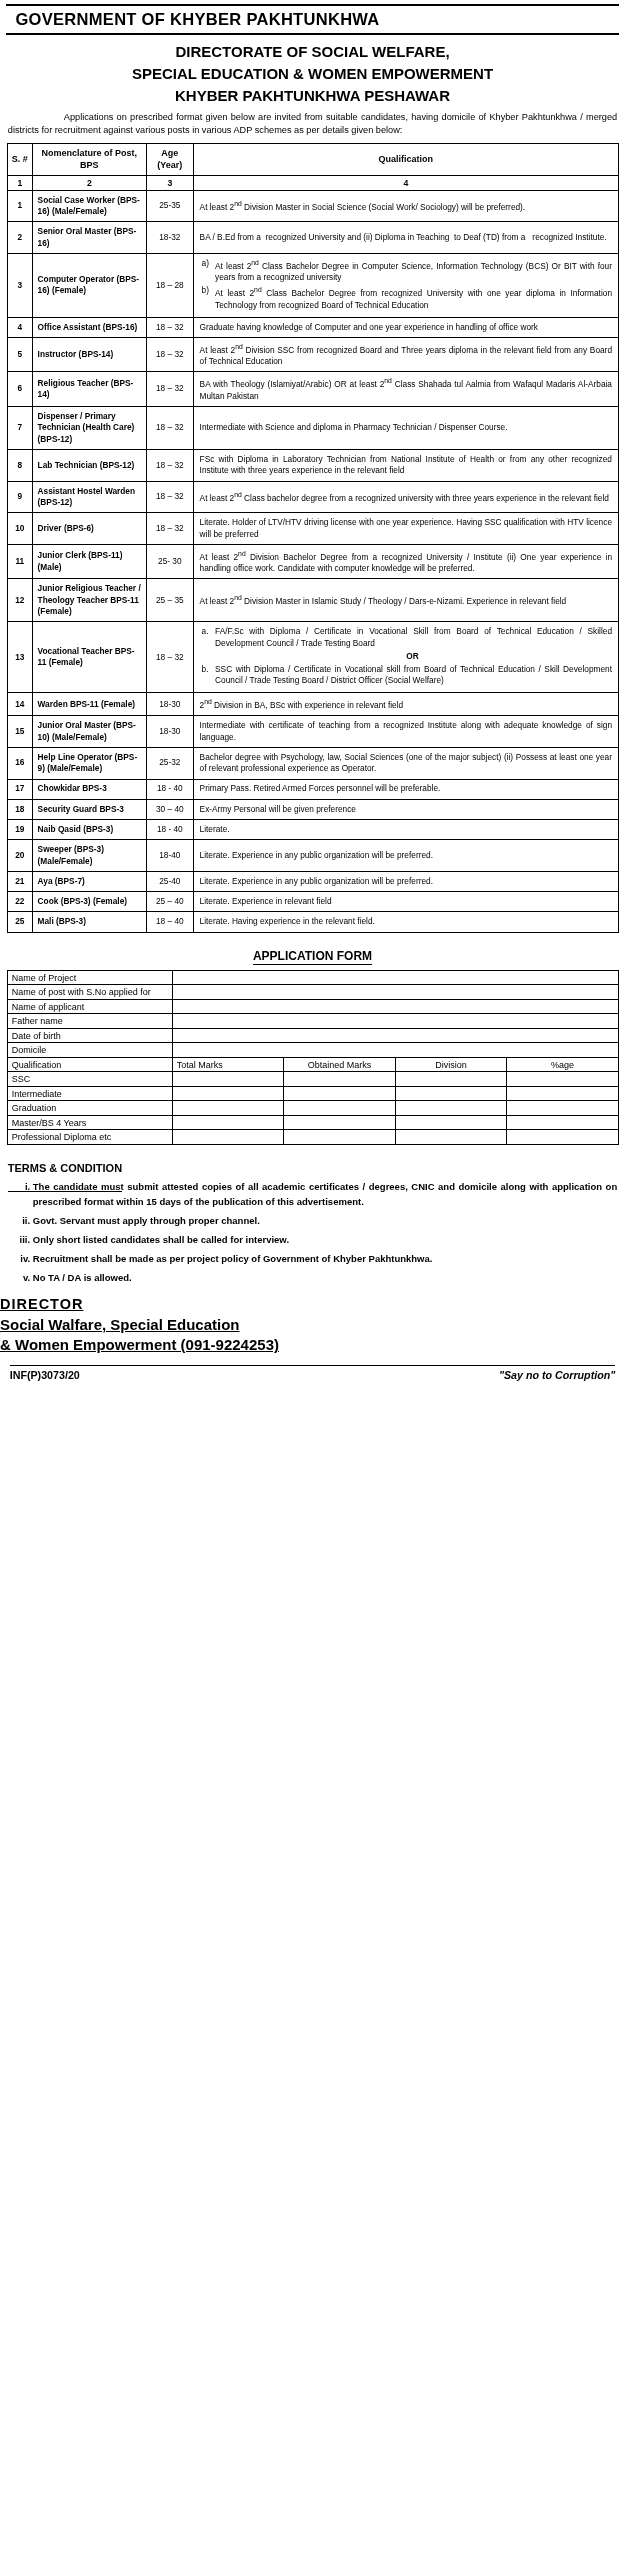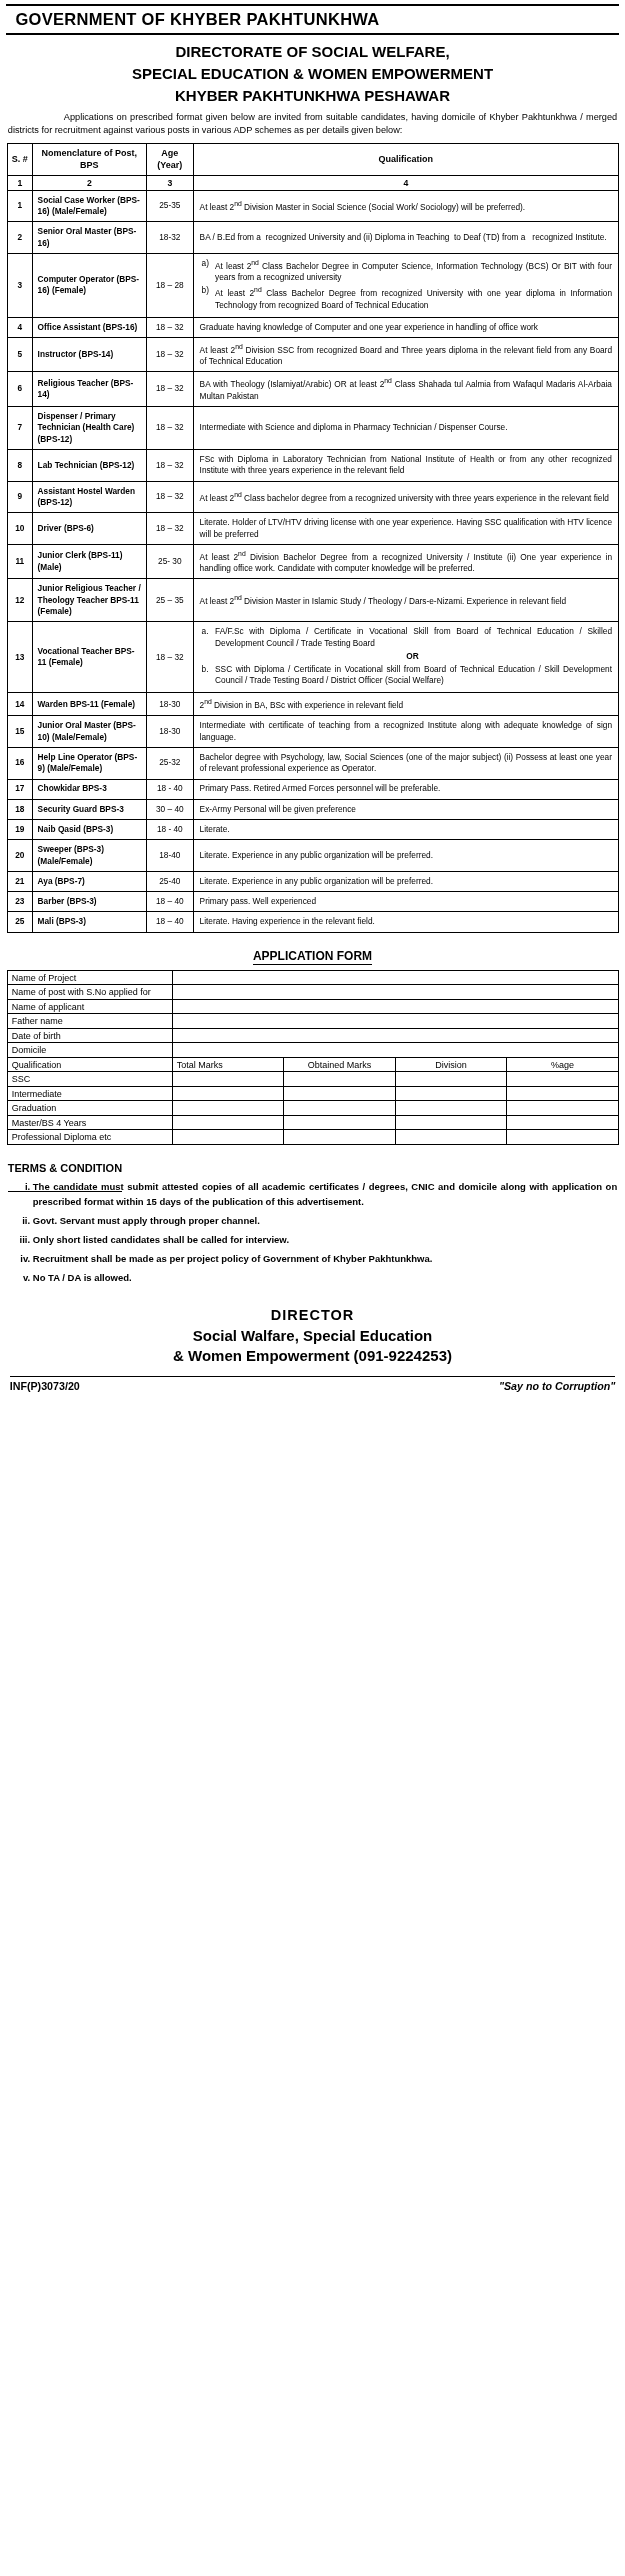--- a/index.html
+++ b/index.html
@@ -128,22 +128,23 @@
   ol.terms {
     margin: 3.9px 7.8px 0 7.8px;
     padding-left: 25px;
     font-size: 9.5px;
     line-height: 1.5;
   }
   ol.terms li { margin-bottom: 4.8px; text-align: justify; font-weight: bold; }
 
   
   .footer {
-    text-align: center;
-    margin-top: 22px;
+    text-align: left;
+    margin-top: 11px;
+    text-decoration: underline;
   }
   .footer .f1 { font-weight: bold; font-size: 14.5px; letter-spacing: 1px; }
   .footer .f2 { font-weight: bold; font-size: 15px; margin-top: 2.9px; line-height: 1.35; }
   .footer-bottom {
     display: flex;
     justify-content: space-between;
     align-items: flex-end;
     margin: 9.7px 9.7px 0 9.7px;
     border-top: 1.9px solid #000;
     padding-top: 2.9px;
@@ -313,24 +314,24 @@
           <td class="c-age">18-40</td>
           <td class="c-qual">Literate. Experience in any public organization will be preferred.</td>
         </tr>
         <tr>
           <td class="c-sr">21</td>
           <td class="c-post">Aya (BPS-7)</td>
           <td class="c-age">25-40</td>
           <td class="c-qual">Literate. Experience in any public organization will be preferred.</td>
         </tr>
         <tr>
-          <td class="c-sr">23</td>
-          <td class="c-post">Barber (BPS-3)</td>
-          <td class="c-age">18 – 40</td>
-          <td class="c-qual">Primary pass. Well experienced</td>
+          <td class="c-sr">22</td>
+          <td class="c-post">Cook (BPS-3) (Female)</td>
+          <td class="c-age">25 – 40</td>
+          <td class="c-qual">Literate. Experience in relevant field</td>
         </tr>
         <tr>
           <td class="c-sr">25</td>
           <td class="c-post">Mali (BPS-3)</td>
           <td class="c-age">18 – 40</td>
           <td class="c-qual">Literate. Having experience in the relevant field.</td>
         </tr>
       </tbody>
   </table>
 

